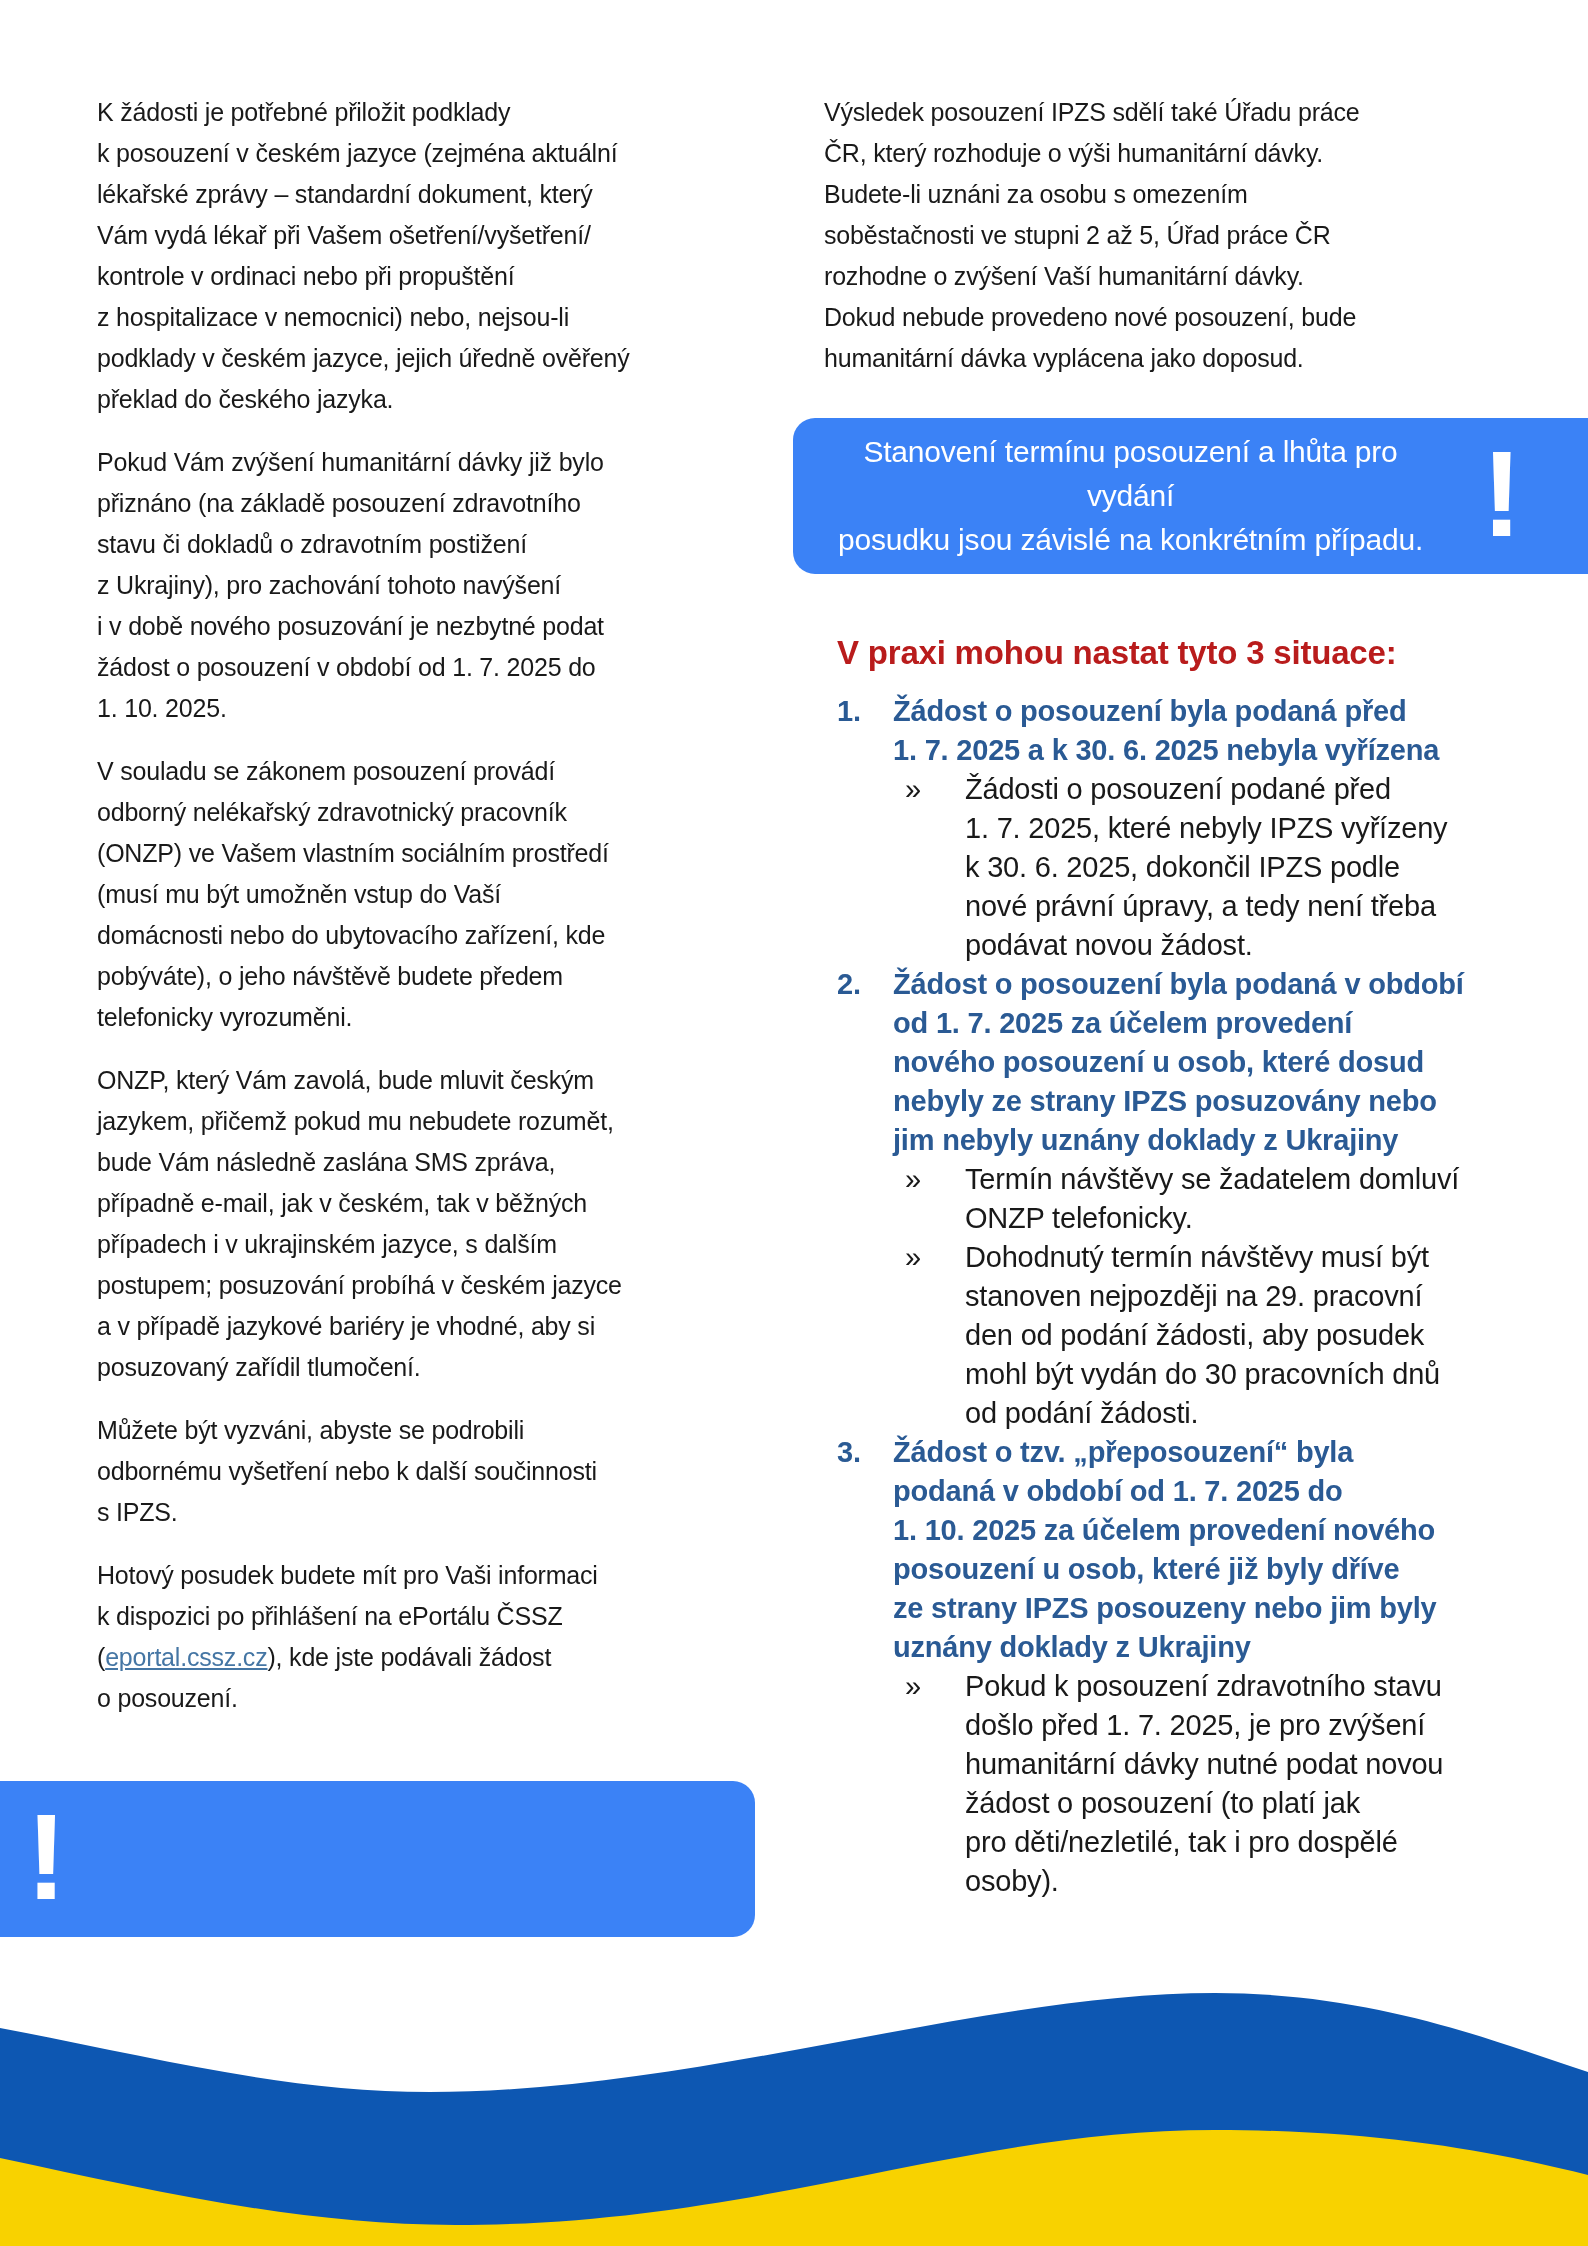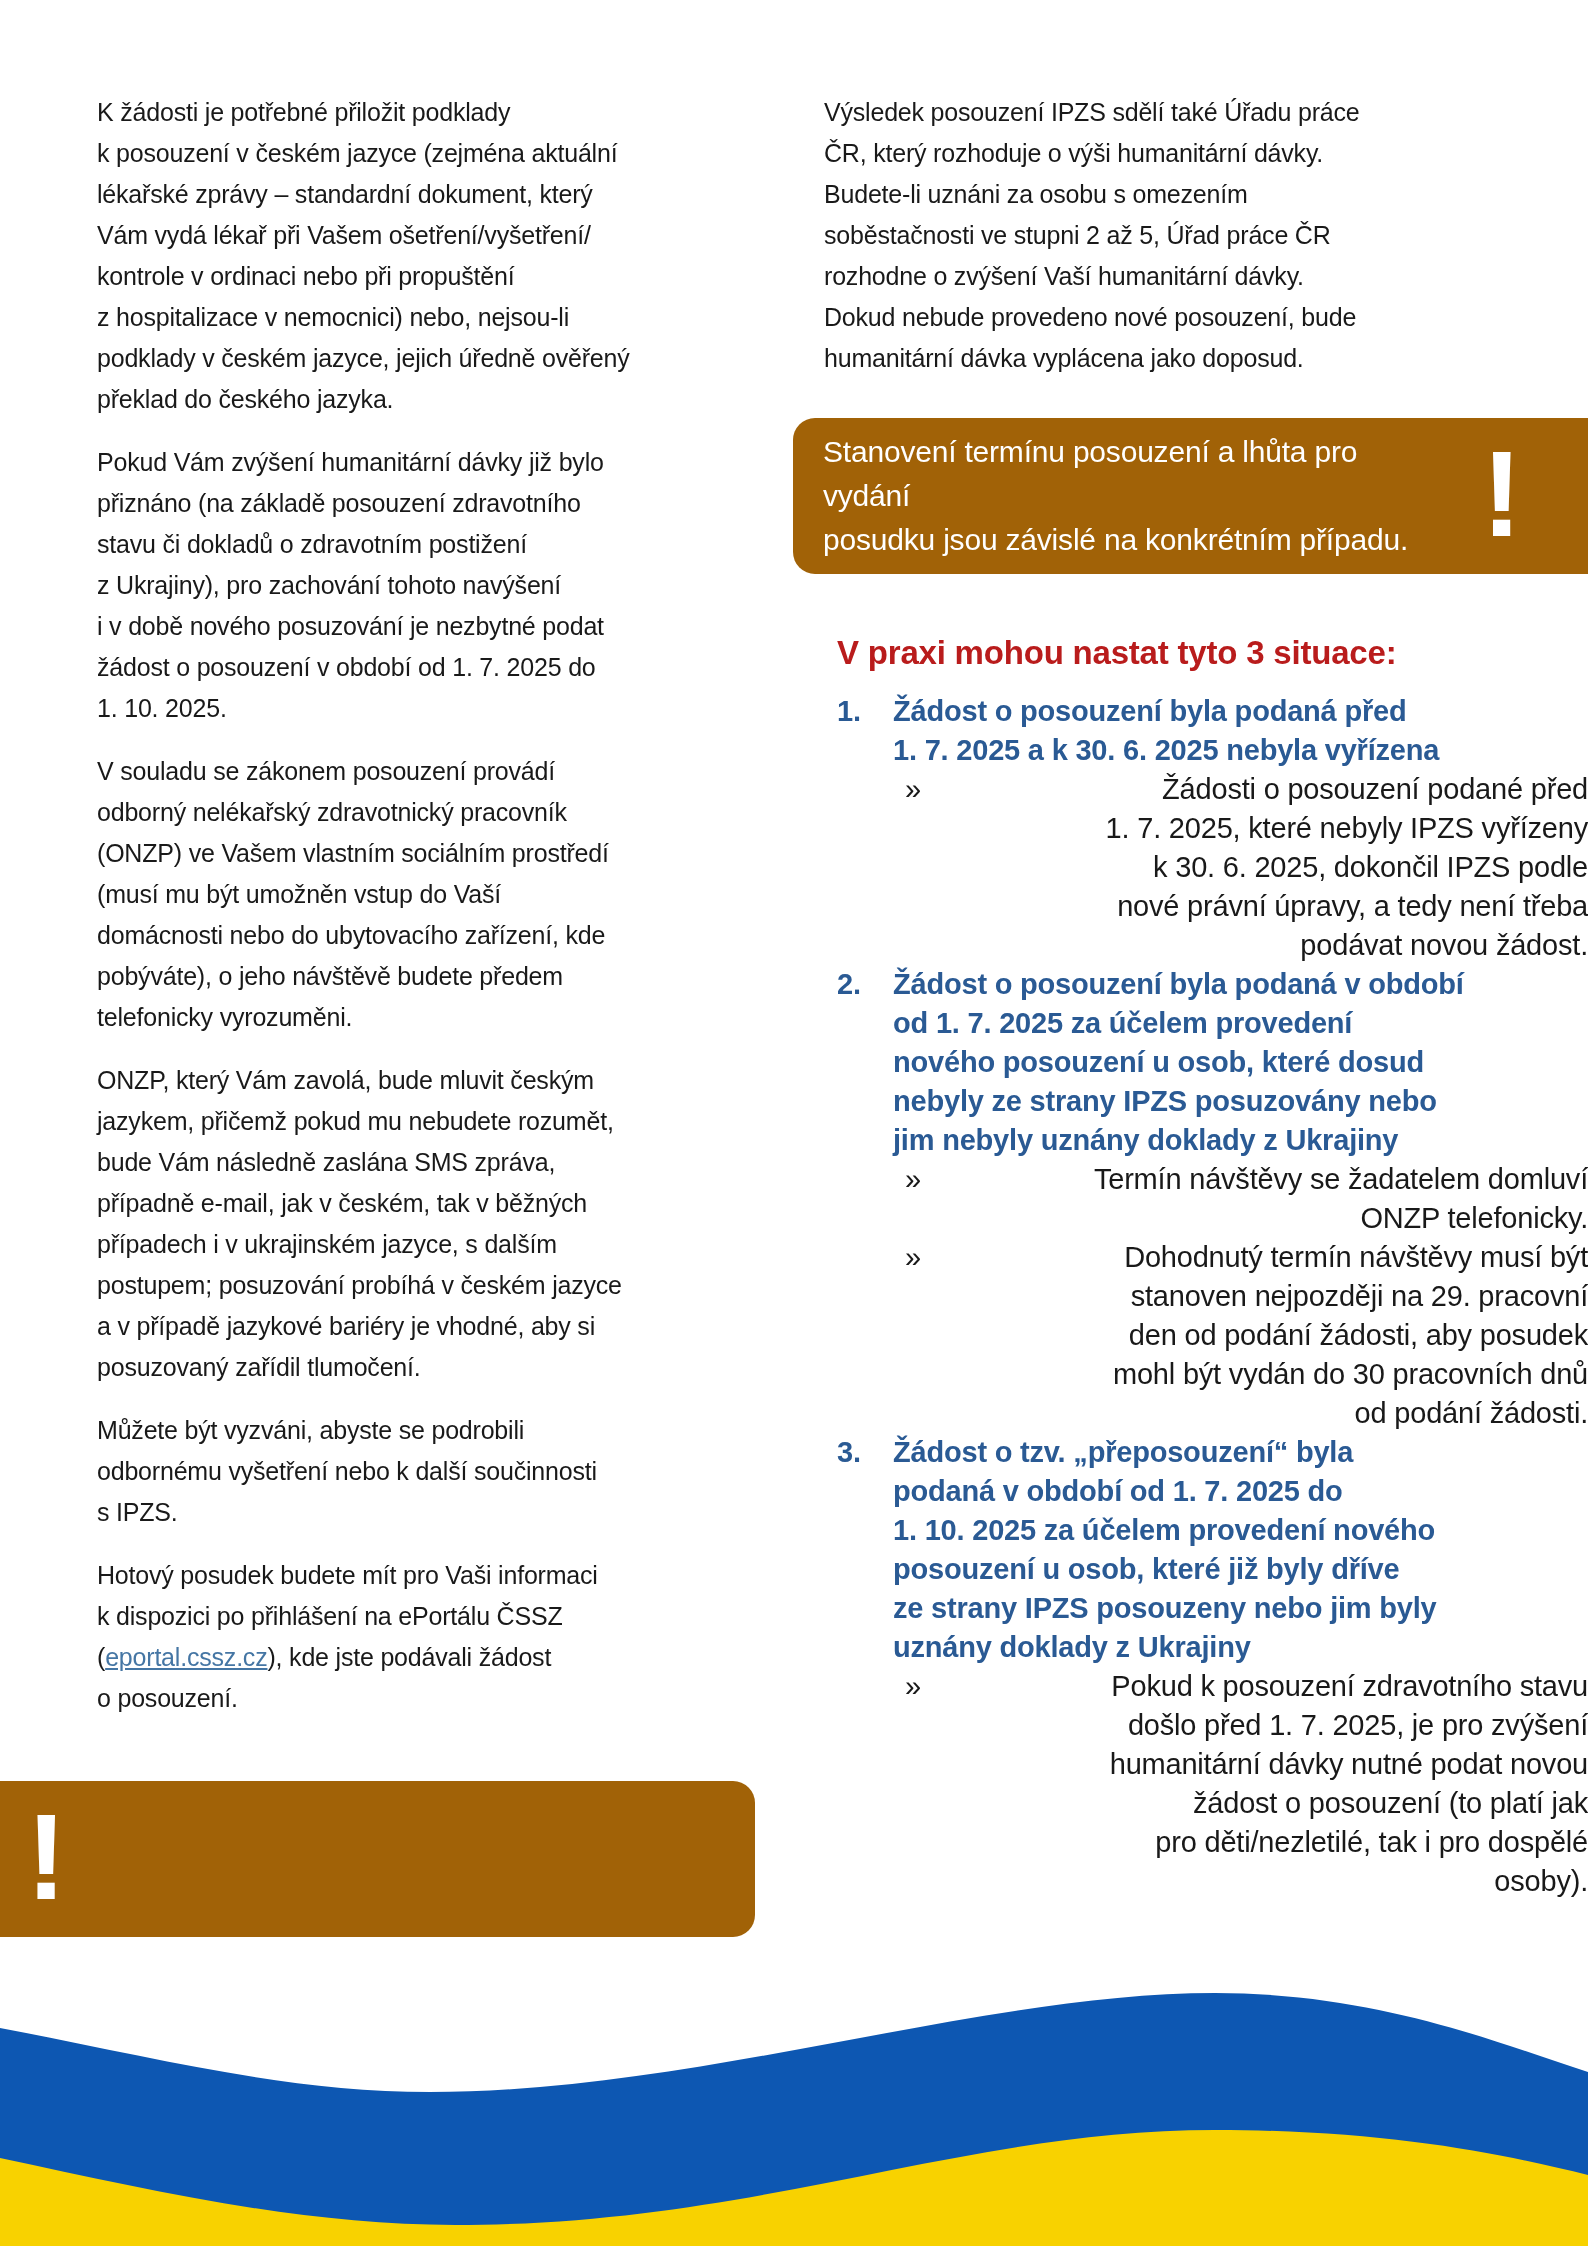--- a/index.html
+++ b/index.html
@@ -30,26 +30,26 @@
 
   .doc-link { color:#4576a4; text-decoration:underline; cursor:pointer; }
 
   
   .list { font-size:29px; letter-spacing:-0.2px; }
   .item-head { display:flex; color:#2a5a94; font-weight:bold; line-height:39px; }
   .item-num { width:56px; flex:none; }
   .item-title { white-space:pre-line; flex:1; }
   .bullet { display:flex; margin-left:68px; color:#191919; line-height:39px; }
   .bullet-marker { width:60px; flex:none; }
-  .bullet-text { white-space:pre-line; flex:1;text-align:right; }
+  .bullet-text { white-space:pre-line; flex:1; }
 
   
   .callout {
-    position:absolute; background:#a16207; color:#ffffff;
-    font-size:30px; line-height:44px; letter-spacing:-0.2px;
+    position:absolute; background:#3b82f6; color:#ffffff;
+    font-size:30px; line-height:44px; letter-spacing:-0.2px;text-align:center;
   }
   .callout-left {
     left:0; top:1781px; width:755px; height:156px;
     border-radius:0 22px 22px 0;
   }
   .callout-right {
     left:793px; top:418px; width:795px; height:156px;
     border-radius:22px 0 0 22px;
   }
   .callout-text {

